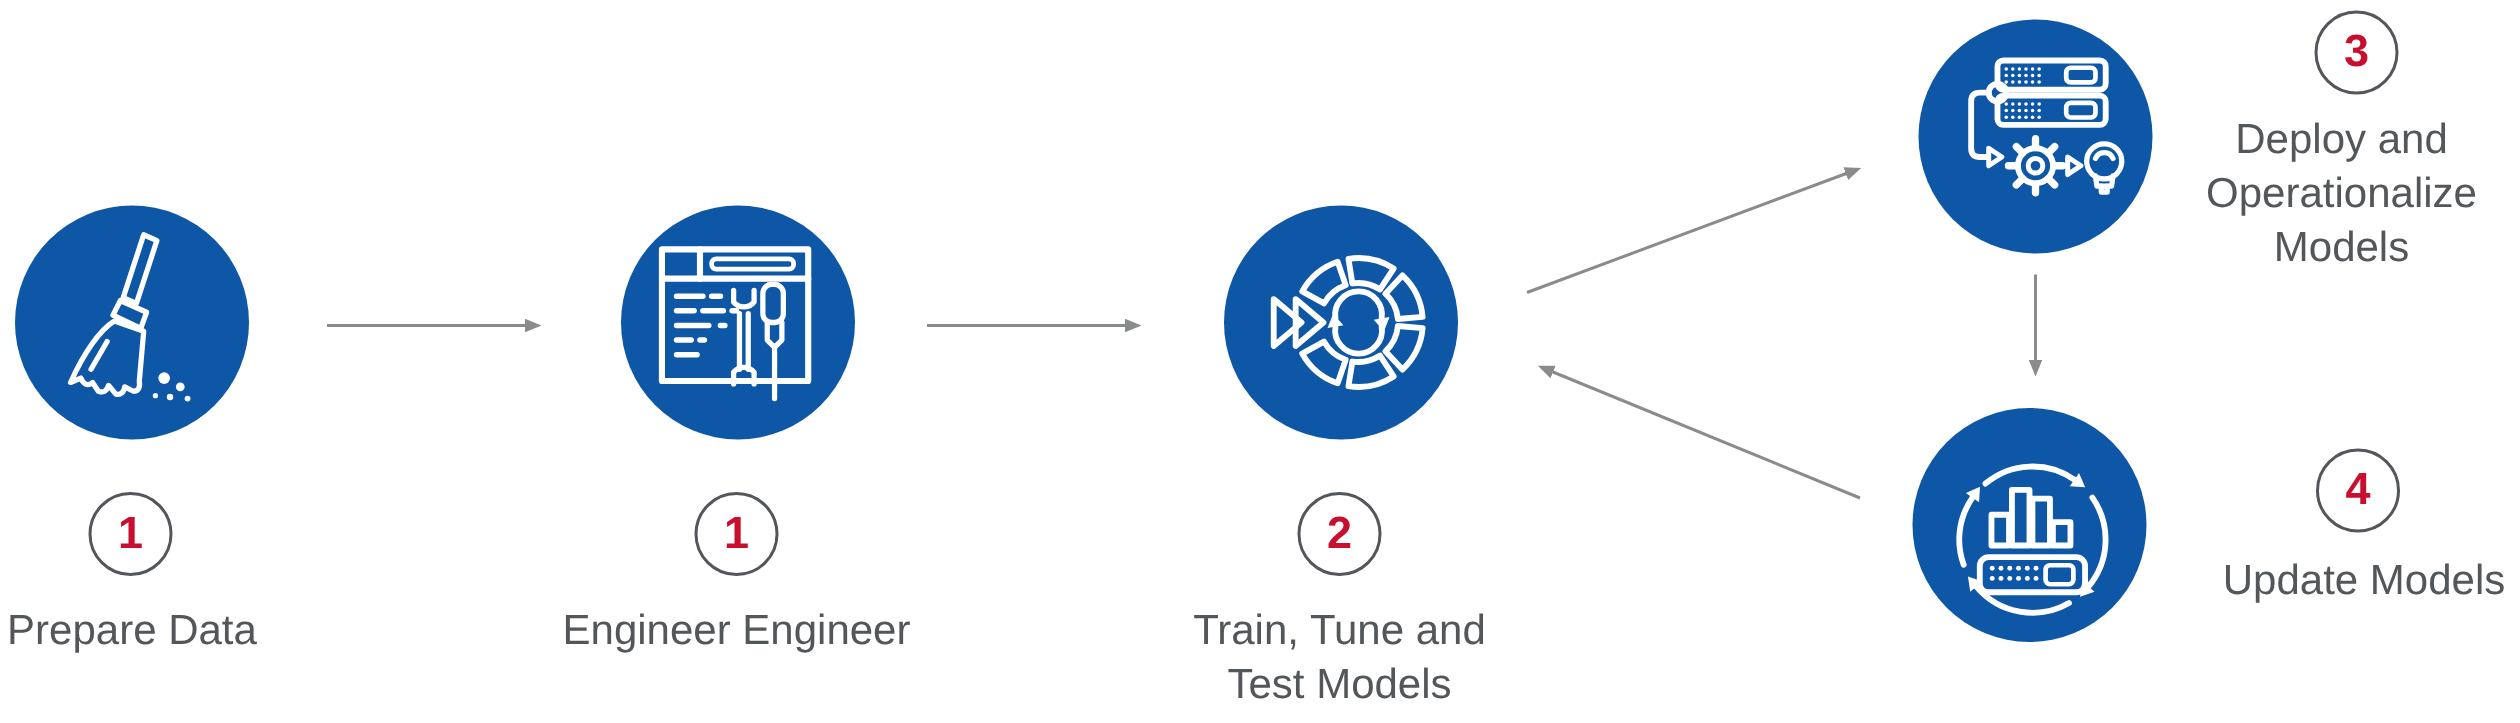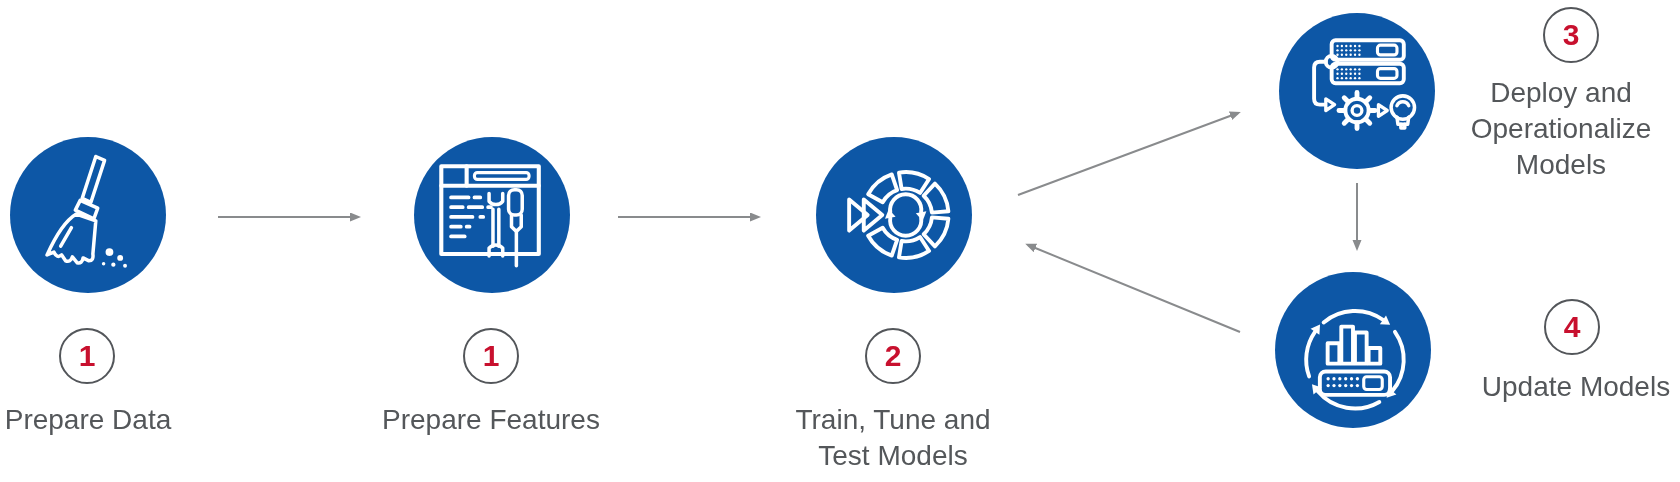--- a/index.html
+++ b/index.html
@@ -216,18 +216,18 @@
     <span>2</span>
   </div>
   <div class="badge" style="left:1543px;top:7px;">
     <span>3</span>
   </div>
   <div class="badge" style="left:1544px;top:299px;">
     <span>4</span>
   </div>
 
   <div class="label" style="left:-62px;top:402px;width:300px;">Prepare Data</div>
-  <div class="label" style="left:341px;top:402px;width:300px;">Prepare Features</div>
+  <div class="label" style="left:341px;top:402px;width:300px;">Engineer Engineer</div>
   <div class="label" style="left:783px;top:402px;width:220px;">Train, Tune and Test Models</div>
   <div class="label" style="left:1441px;top:75px;width:240px;">Deploy and Operationalize Models</div>
   <div class="label" style="left:1426px;top:369px;width:300px;">Update Models</div>
 
 </div>
 
 </body></html>

